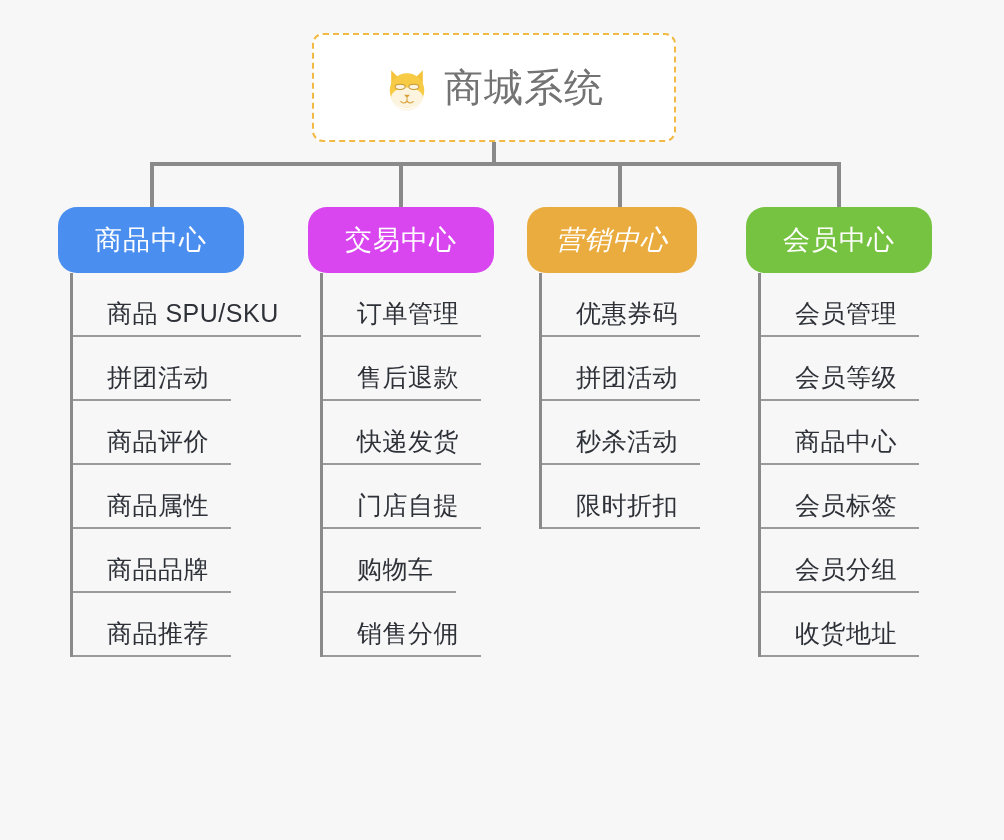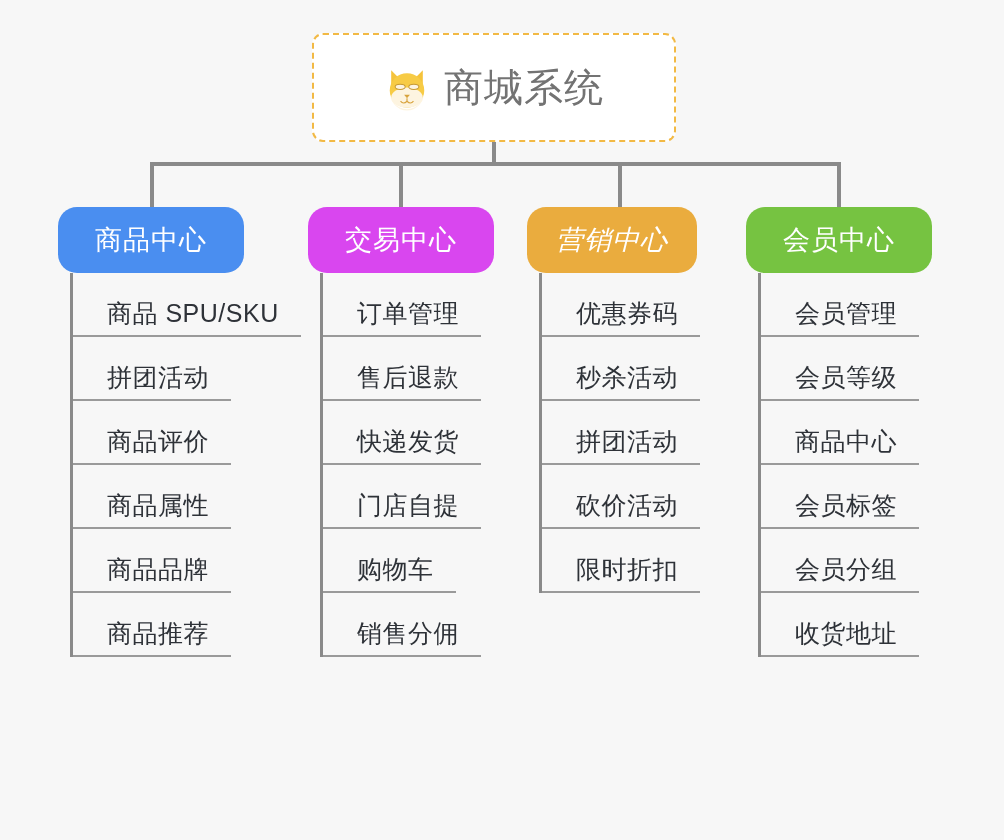--- a/index.html
+++ b/index.html
@@ -215,27 +215,24 @@
 
   <div class="branch c2">
     <div class="branch-header" style="background-color: rgb(234, 172, 62);">
       <span>营销中心</span>
     </div>
     <div class="leaf-list" style="border-left-color: rgb(138, 138, 138);">
       <div class="leaf">
           <span class="leaf-inner"><span class="leaf-label">优惠券码</span></span>
         </div>
       <div class="leaf">
+          <span class="leaf-inner"><span class="leaf-label">拼团活动</span></span>
+        </div>
+      <div class="leaf">
           <span class="leaf-inner"><span class="leaf-label">秒杀活动</span></span>
-        </div>
-      <div class="leaf">
-          <span class="leaf-inner"><span class="leaf-label">拼团活动</span></span>
-        </div>
-      <div class="leaf">
-          <span class="leaf-inner"><span class="leaf-label">砍价活动</span></span>
         </div>
       <div class="leaf">
           <span class="leaf-inner"><span class="leaf-label">限时折扣</span></span>
         </div>
     </div>
   </div>
 
   <div class="branch c3">
     <div class="branch-header" style="background-color: rgb(118, 195, 65);">
       <span>会员中心</span>

